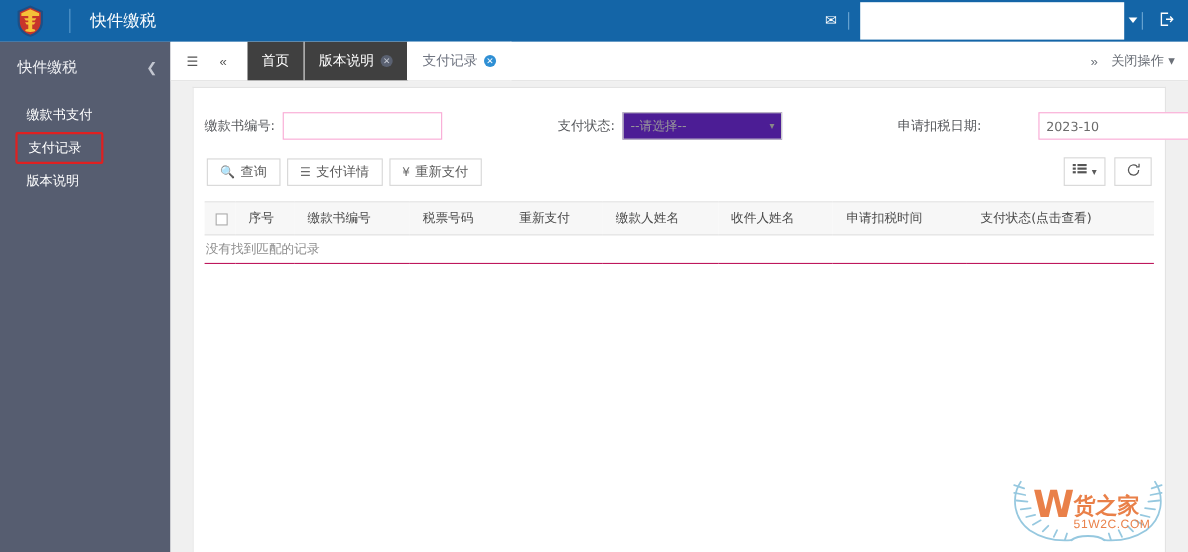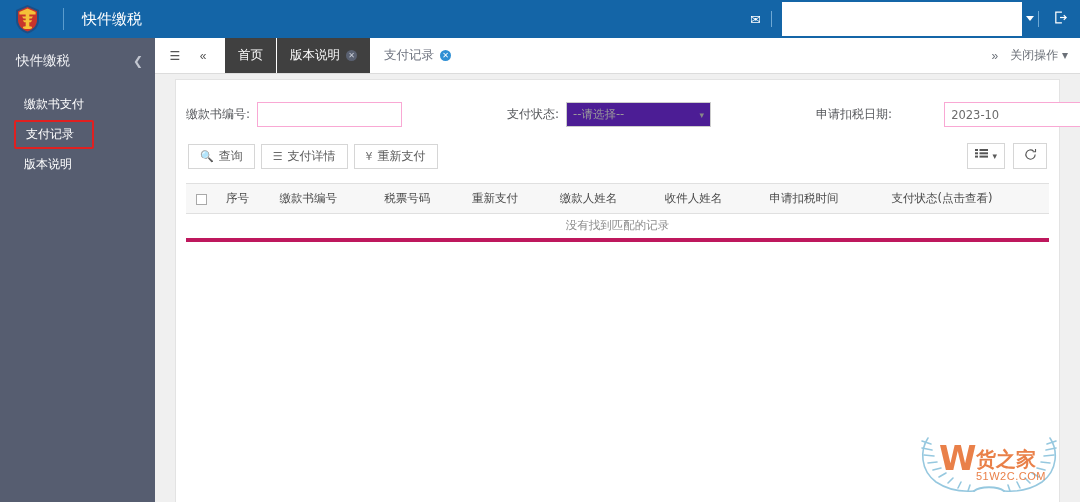--- a/index.html
+++ b/index.html
@@ -218,22 +218,22 @@
     white-space: nowrap;
     font-family: "DejaVu Sans", sans-serif;
   }
   thead th.cb-col { width: 28px; padding-left: 10px; }
   .hcb {
     display: inline-block; width: 11px; height: 11px;
     border: 1px solid #a9a9a9; background: #fff; vertical-align: middle;
     cursor: pointer;
   }
   #empty-row td {
-    text-align: center; font-size: 11.5px; color: #8c8c8c;
-    height: 26px; border-bottom: 4px solid #be185d;
+    font-size: 11.5px; color: #8c8c8c;
+    height: 26px; border-bottom: 1px solid #be185d;
     font-family: "DejaVu Sans", sans-serif;
   }
 
   
   #watermark {
     position: absolute; right: 16px; bottom: 6px;
     width: 150px; height: 72px;
     pointer-events: none; opacity: .92;
   }
 </style>

